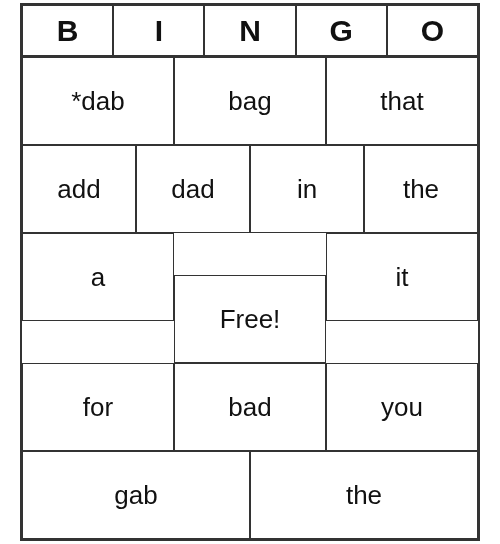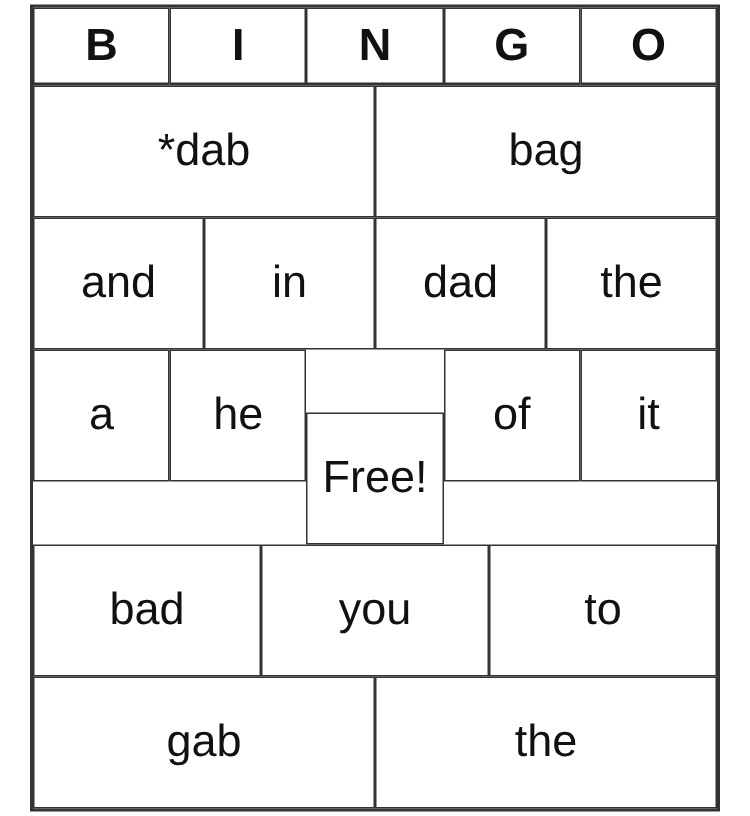--- a/index.html
+++ b/index.html
@@ -29,21 +29,21 @@
       display: flex;
       flex-direction: row;
     }
 
     .bingo-cell {
       flex: 1;
       border: 1.5px solid #333;
       display: flex;
       align-items: center;
       justify-content: center;
-      font-size: 30px;
+      font-size: 26px;
       font-weight: normal;
       color: #111;
       height: 88px;
     }
 
     .header-row .bingo-cell {
       height: 52px;
       font-size: 30px;
       font-weight: bold;
       border-bottom: 2px solid #333;
@@ -62,40 +62,39 @@
     <div class="bingo-cell">B</div>
     <div class="bingo-cell">I</div>
     <div class="bingo-cell">N</div>
     <div class="bingo-cell">G</div>
     <div class="bingo-cell">O</div>
   </div>
 
   <div class="bingo-row">
     <div class="bingo-cell">*dab</div>
     <div class="bingo-cell">bag</div>
+    <div class="bingo-cell">that</div>
   </div>
 
   <div class="bingo-row">
-    <div class="bingo-cell">and</div>
+    <div class="bingo-cell">add</div>
+    <div class="bingo-cell">dad</div>
     <div class="bingo-cell">in</div>
-    <div class="bingo-cell">dad</div>
     <div class="bingo-cell">the</div>
   </div>
 
   <div class="bingo-row">
     <div class="bingo-cell">a</div>
-    <div class="bingo-cell">he</div>
     <div class="bingo-cell free-cell">Free!</div>
-    <div class="bingo-cell">of</div>
     <div class="bingo-cell">it</div>
   </div>
 
   <div class="bingo-row">
+    <div class="bingo-cell">for</div>
     <div class="bingo-cell">bad</div>
     <div class="bingo-cell">you</div>
-    <div class="bingo-cell">to</div>
   </div>
 
   <div class="bingo-row">
     <div class="bingo-cell">gab</div>
     <div class="bingo-cell">the</div>
   </div>
 </div>
 
 </body></html>

